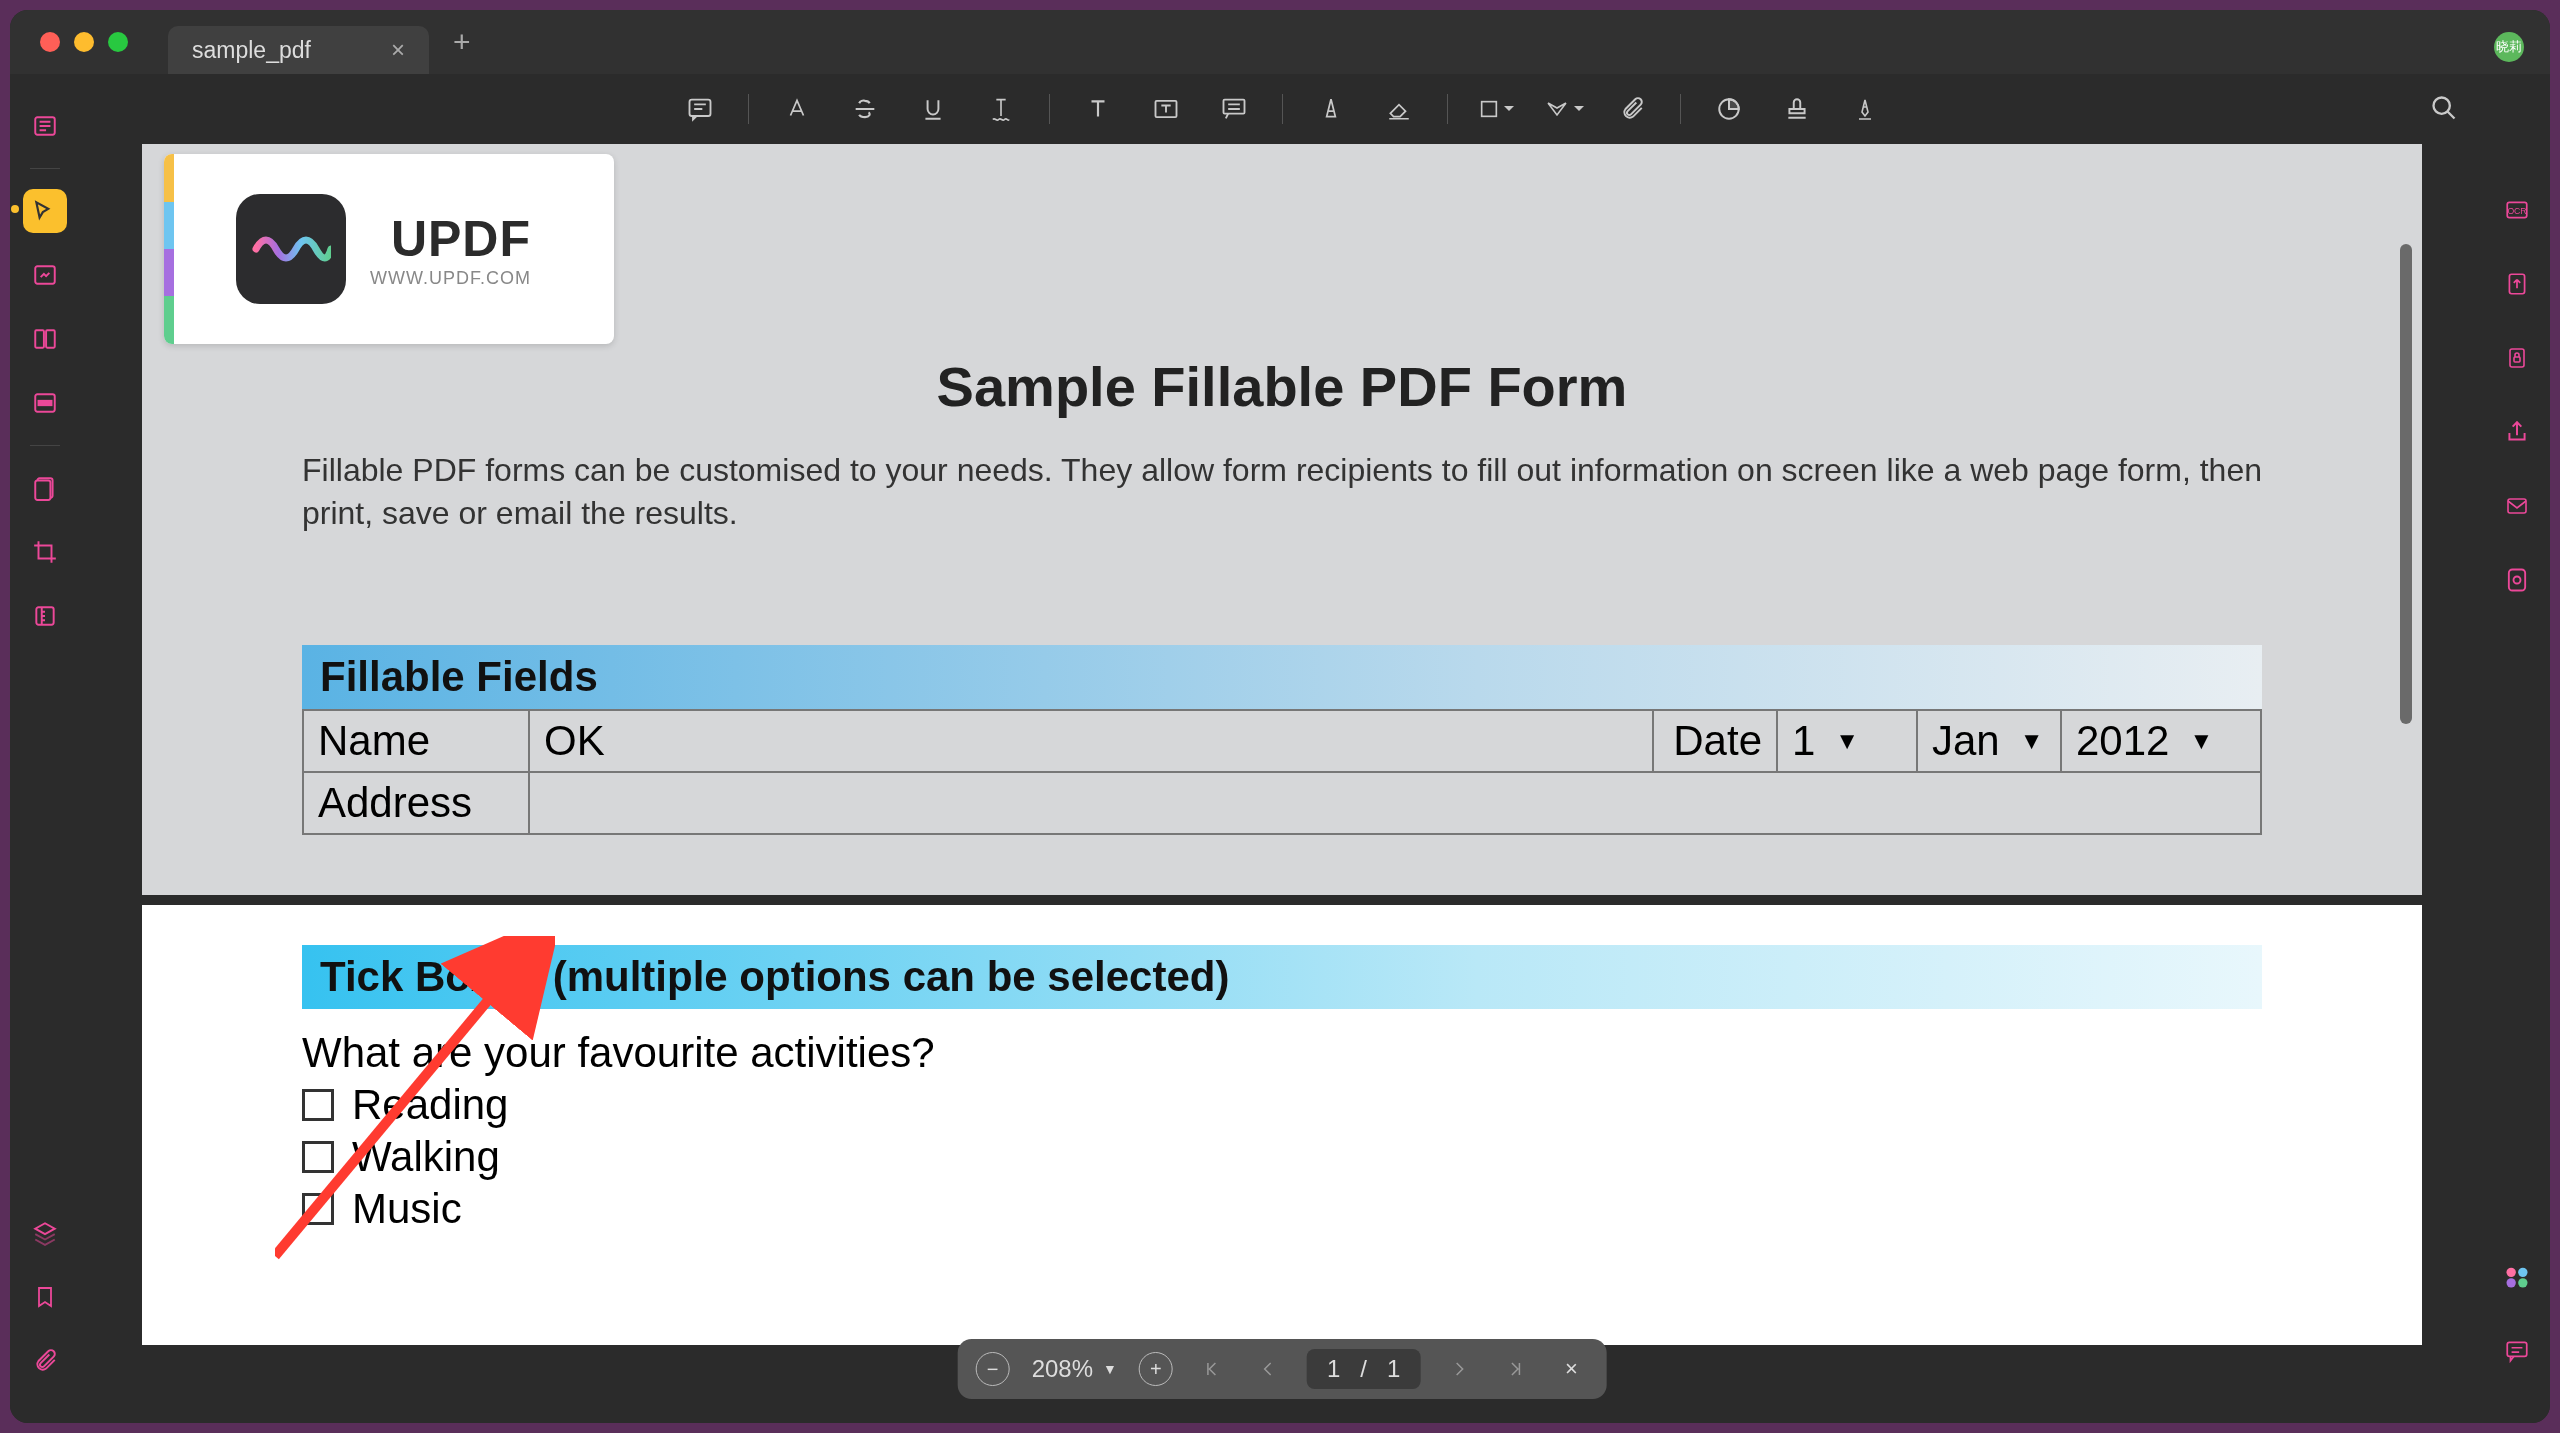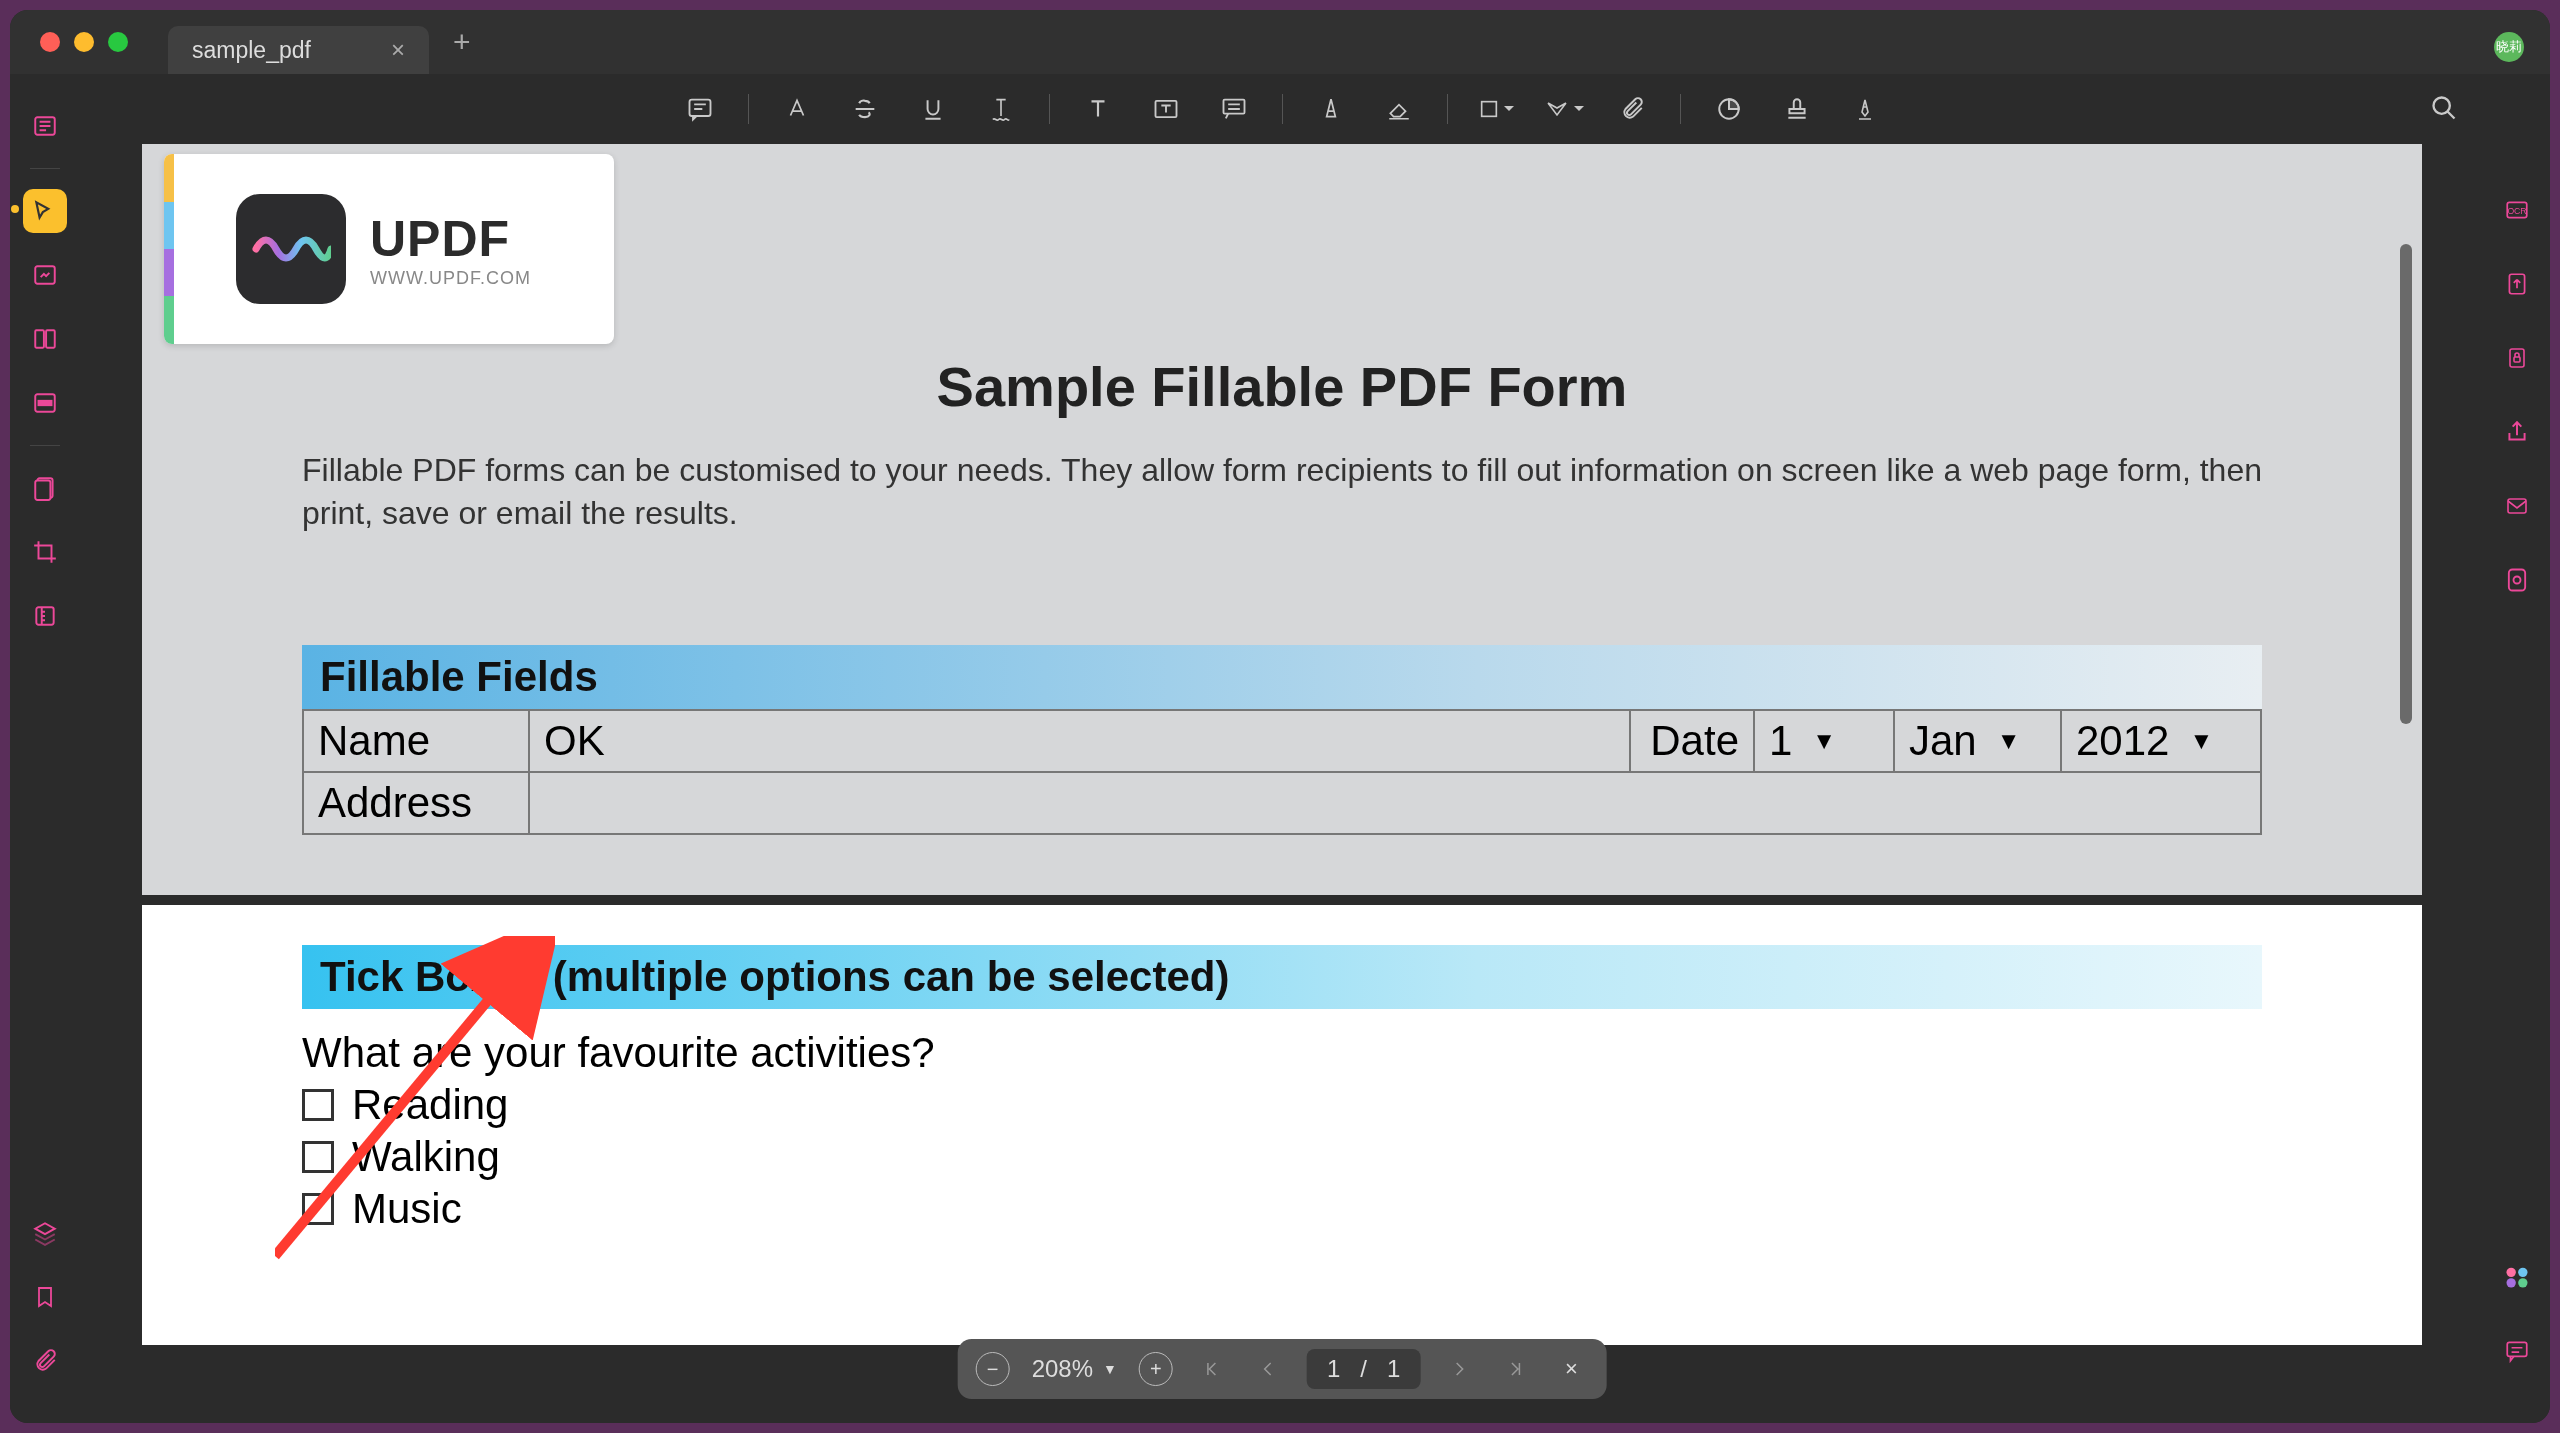--- a/index.html
+++ b/index.html
@@ -105,21 +105,21 @@
   display: flex; align-items: center; padding-left: 72px;
 }
 .logo-stripe { position:absolute; left:0; top:0; bottom:0; width:10px;
   background: linear-gradient(#f6c047 0 25%, #6ec5f0 25% 50%, #a66fe0 50% 75%, #5fce8e 75% 100%);
   border-radius: 8px 0 0 8px;
 }
 .logo-mark {
   width: 110px; height: 110px; border-radius: 24px; background:#2c2c2e;
   display:flex; align-items:center; justify-content:center;
 }
-.logo-text { margin-left: 24px; }
+.logo-text { margin-left: 24px; text-align: right; }
 .logo-text .brand { font-size: 50px; font-weight: 800; color:#2b2b2b; letter-spacing:1px;}
 .logo-text .site { font-size: 18px; color:#888; letter-spacing:1px;}
 .page-inner { padding: 30px 160px 60px 160px; }
 .h1 { text-align:center; font-size:56px; font-weight:800; color:#222; margin-top:150px; }
 .intro { font-size:32px; color:#333; margin-top:30px; text-align:justify; line-height:1.35; }
 .section-bar {
   background: linear-gradient(90deg,#5ab3e4,#b9d9ec 60%, #e8eef2);
   font-size:42px; font-weight:800; padding:8px 18px; color:#111;
   margin-top: 110px;
 }
@@ -388,21 +388,21 @@
                   <td>
                     <input class="name-input" value="OK" style="">
                   </td>
                   <td class="date-cell">Date</td>
                   <td style="width:140px">
                     <span class="sel">
                       <span>1</span>
                       <span class="caret">▼</span>
                     </span>
                   </td>
-                  <td style="width:167px">
+                  <td style="width:144px">
                     <span class="sel">
                       <span>Jan</span>
                       <span class="caret">▼</span>
                     </span>
                   </td>
                   <td style="width:200px">
                     <span class="sel">
                       <span>2012</span>
                       <span class="caret">▼</span>
                     </span>

